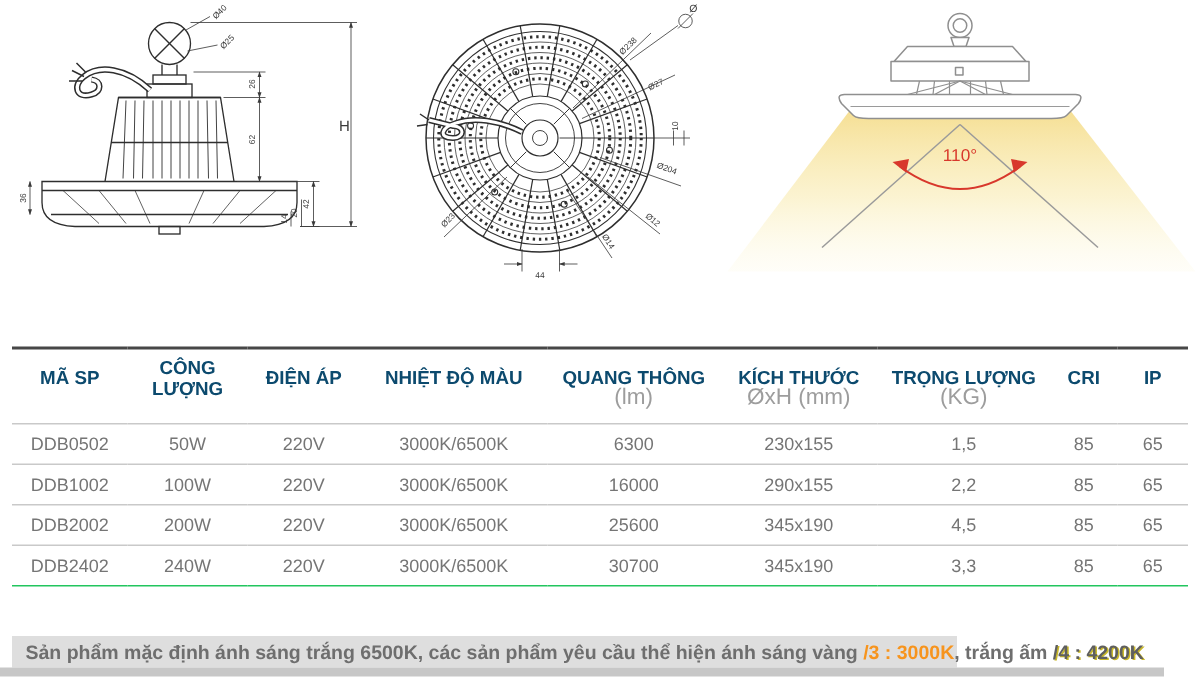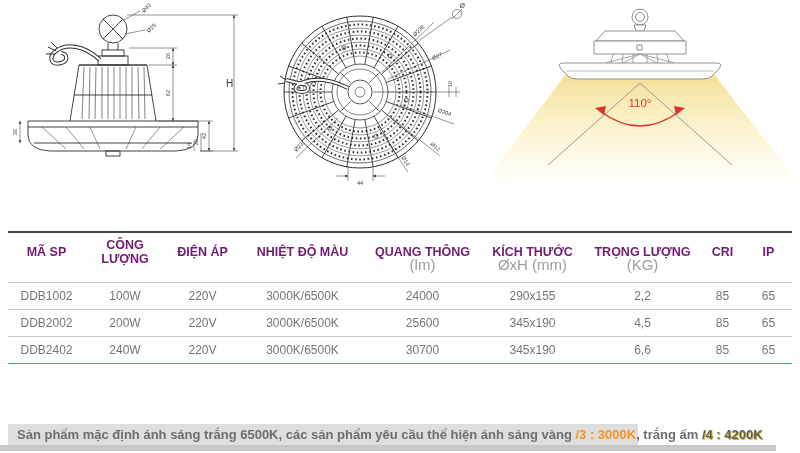--- a/index.html
+++ b/index.html
@@ -6,21 +6,21 @@
   .canvas{position:relative;width:800px;height:453px;background:#ffffff;overflow:hidden;
           font-family:"Liberation Sans","DejaVu Sans",sans-serif;}
   svg{position:absolute;}
   .dimtxt{font-size:5.6px;fill:#3a3a3a;font-family:"Liberation Sans","DejaVu Sans",sans-serif;}
   .dimbig{font-size:10px;fill:#3a3a3a;}
   
   .spec-table{position:absolute;top:231px;left:8px;width:784px;border-collapse:collapse;
               table-layout:fixed;border-top:2px solid #474747;}
   .spec-table th{padding:0;vertical-align:middle;font-weight:bold;}
   .spec-table thead tr{height:50px;}
-  .h-label{font-size:12.5px;font-weight:bold;color:#701a75;text-align:center;line-height:14px;}
+  .h-label{font-size:12.5px;font-weight:bold;color:#0c4a6e;text-align:center;line-height:14px;}
   .h-sub{font-size:15px;font-weight:normal;color:#9d9d9d;text-align:center;height:11px;line-height:11px;}
   .spec-table td{height:26px;text-align:center;font-size:12px;color:#757575;
                  border-top:1px solid #c9c9c9;padding:0;}
   .spec-table tbody tr:last-child td{border-bottom:1px solid #22c55e;}
   
   .note-bar{position:absolute;left:8px;top:424px;width:630px;height:21px;background:#dedede;
             font-size:13px;line-height:21px;color:#6e6e6e;font-weight:bold;padding-left:9px;
             box-sizing:border-box;white-space:nowrap;}
   .note-orange{color:#f7941d;font-weight:bold;}
   .note-strong{color:#5f5f5f;font-weight:bold;text-shadow:1px 1px 0 #c9b82a;}
@@ -305,25 +305,36 @@
             <div class="h-sub"></div>
           </th>
         <th>
             <div class="h-label">IP</div>
             <div class="h-sub"></div>
           </th>
       </tr>
     </thead>
     <tbody>
       <tr>
+        <td>DDB0502</td>
+        <td>50W</td>
+        <td>220V</td>
+        <td>3000K/6500K</td>
+        <td>6300</td>
+        <td>230x155</td>
+        <td>1,5</td>
+        <td>85</td>
+        <td>65</td>
+      </tr>
+      <tr>
         <td>DDB1002</td>
         <td>100W</td>
         <td>220V</td>
         <td>3000K/6500K</td>
-        <td>24000</td>
+        <td>16000</td>
         <td>290x155</td>
         <td>2,2</td>
         <td>85</td>
         <td>65</td>
       </tr>
       <tr>
         <td>DDB2002</td>
         <td>200W</td>
         <td>220V</td>
         <td>3000K/6500K</td>
@@ -333,21 +344,21 @@
         <td>85</td>
         <td>65</td>
       </tr>
       <tr>
         <td>DDB2402</td>
         <td>240W</td>
         <td>220V</td>
         <td>3000K/6500K</td>
         <td>30700</td>
         <td>345x190</td>
-        <td>6,6</td>
+        <td>3,3</td>
         <td>85</td>
         <td>65</td>
       </tr>
     </tbody>
   </table>
 
   <div class="note-bar"><span>Sản phẩm mặc định ánh sáng trắng 6500K, các sản phẩm yêu cầu thể hiện ánh sáng vàng </span><span class="note-orange">/3 : 3000K</span><span>, trắng ấm </span><span class="note-strong">/4 : 4200K</span></div>
 
   <div class="bottom-strip"></div>
 

